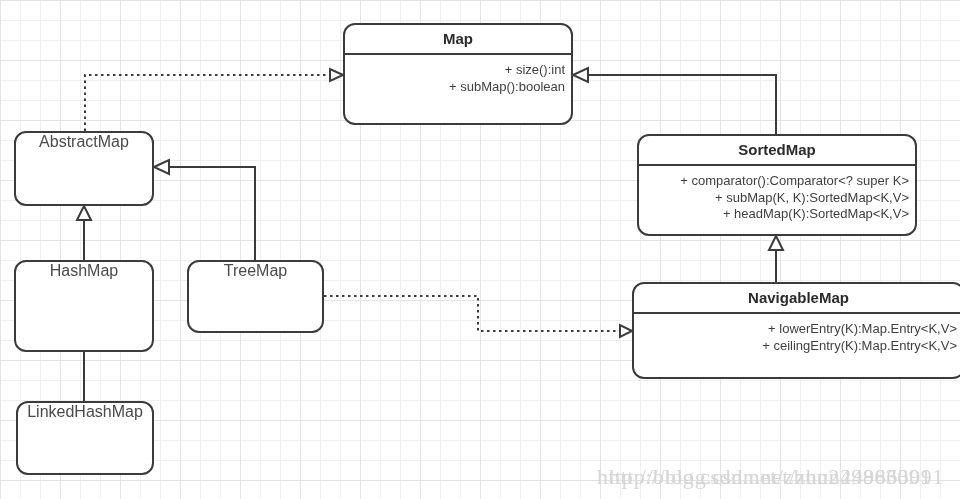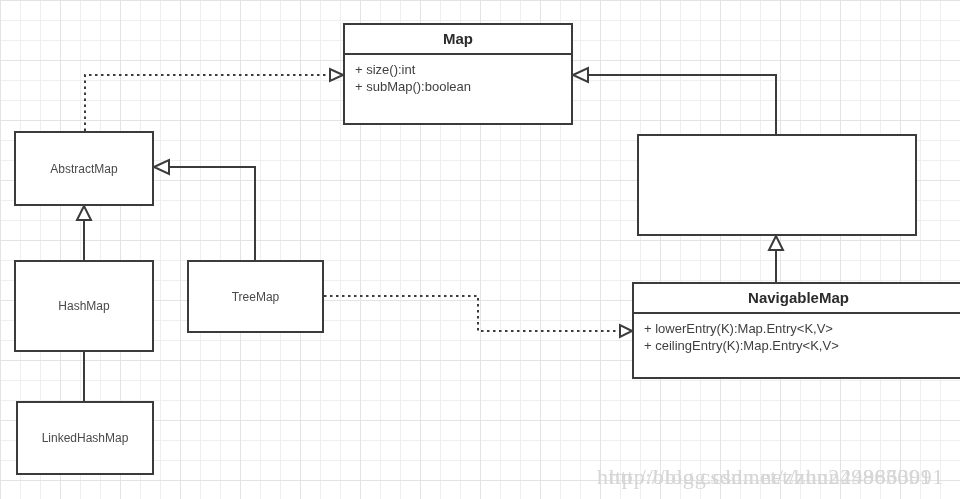--- a/index.html
+++ b/index.html
@@ -14,42 +14,43 @@
       linear-gradient(to right, #efefef 1px, transparent 1px),
       linear-gradient(to bottom, #efefef 1px, transparent 1px);
     background-size:60px 60px,60px 60px,20px 20px,20px 20px;
     font-family:"Liberation Sans", sans-serif;
   }
   .edges{position:absolute;left:0;top:0;pointer-events:none;}
   .cls{
     position:absolute;
     background:#ffffff;
     border:2px solid #3b3b3b;
-    border-radius:0;
+    border-radius:12px;
     box-sizing:border-box;
     color:#3f3f3f;
   }
   .cls-title{
     height:28px;
     line-height:28px;
     text-align:center;
     font-weight:bold;
     font-size:15px;
     color:#2b2b2b;
     border-bottom:2px solid #3b3b3b;
   }
   .cls-body{
     padding:7px 6px 0 10px;
     font-size:13px;
     line-height:16.5px;
     white-space:nowrap;
+    text-align:right;
   }
   .cls.simple{
-    display:flex;align-items:center;justify-content:center;
-    font-size:12px;color:#4a4a4a;
+    display:flex;align-items:flex-start;justify-content:center;
+    font-size:16px;color:#4a4a4a;
   }
   .watermark{
     position:absolute;
     left:0;top:0;width:100%;height:100%;
     pointer-events:none;
     padding-left:40px;
   }
   .wm{
     position:absolute;
     top:464px;
@@ -97,20 +98,26 @@
 
   <div class="cls" style="left:343px;top:23px;width:230px;height:102px">
     <div class="cls-title">Map</div>
     <div class="cls-body">
       <div>+ size():int</div>
       <div>+ subMap():boolean</div>
     </div>
   </div>
 
   <div class="cls" style="left:637px;top:134px;width:280px;height:102px">
+    <div class="cls-title">SortedMap</div>
+    <div class="cls-body">
+      <div>+ comparator():Comparator&lt;? super K&gt;</div>
+      <div>+ subMap(K, K):SortedMap&lt;K,V&gt;</div>
+      <div>+ headMap(K):SortedMap&lt;K,V&gt;</div>
+    </div>
   </div>
 
   <div class="cls" style="left:632px;top:282px;width:333px;height:97px">
     <div class="cls-title">NavigableMap</div>
     <div class="cls-body">
       <div>+ lowerEntry(K):Map.Entry&lt;K,V&gt;</div>
       <div>+ ceilingEntry(K):Map.Entry&lt;K,V&gt;</div>
     </div>
   </div>
 

